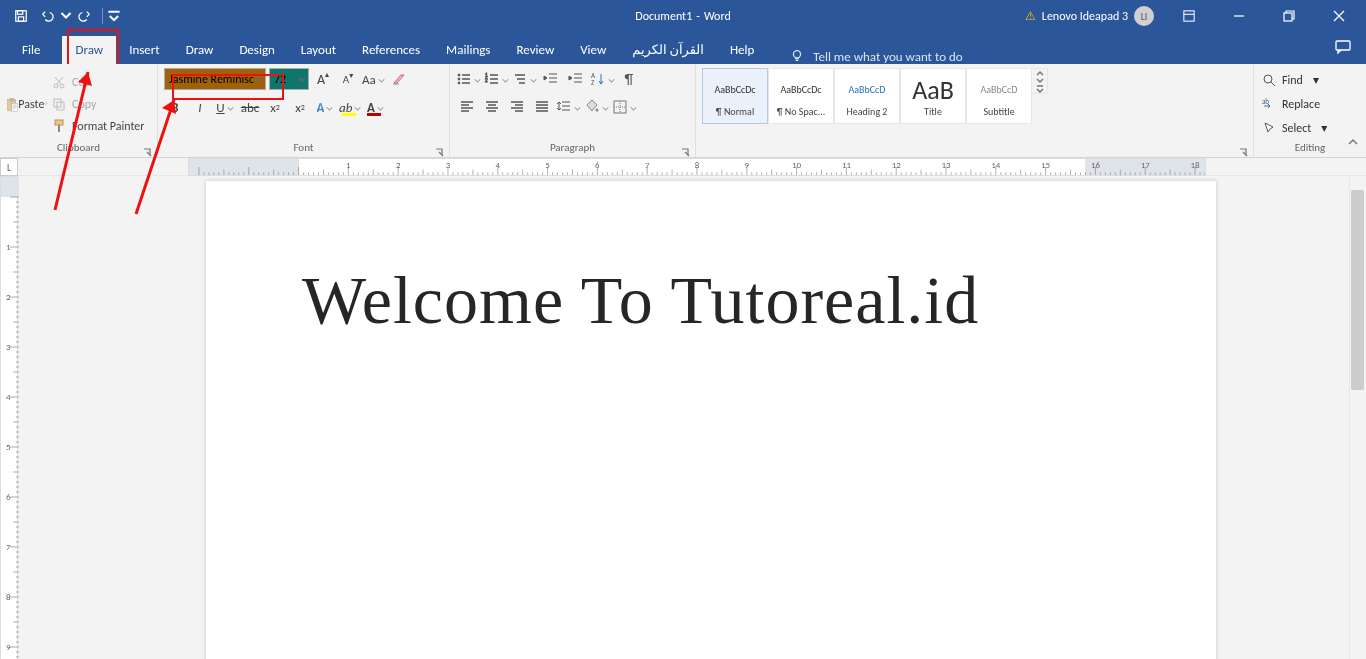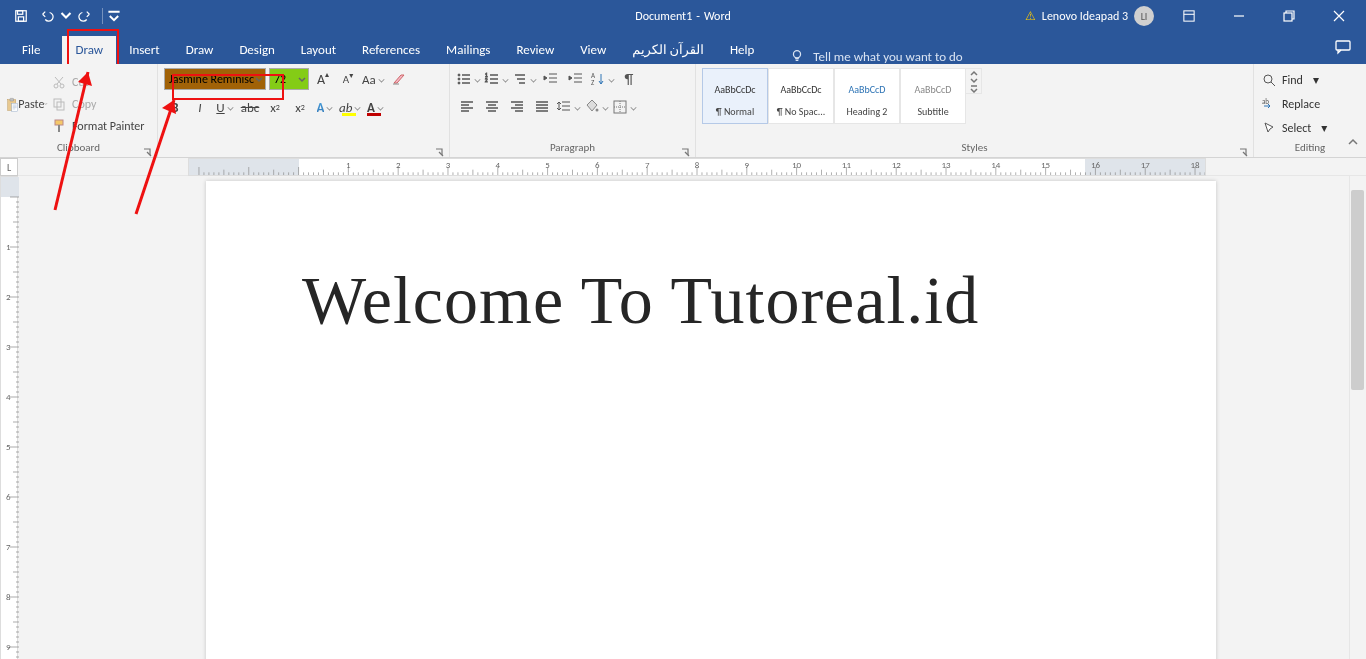--- a/index.html
+++ b/index.html
@@ -45,21 +45,21 @@
 .clip-item { display:flex; align-items:center; gap:6px; height:20px; }
 .clip-item.dis { color:#aaa; }
 .clip-item svg { width:14px; height:14px; }
 
 
 .font-rows { display:flex; flex-direction:column; gap:6px; width:280px; }
 .font-row { display:flex; align-items:center; gap:3px; }
 .font-name { width:102px; height:22px; border:1px solid #ababab; background:#a16207; font-size:12px; padding:0 4px; display:flex; align-items:center; position:relative; }
 .font-name .dd, .font-size .dd { position:absolute; right:2px; top:4px; }
 .font-highlight { position:absolute; border:2px solid #e11; width:112px; height:26px; left:172px; top:74px; pointer-events:none; }
-.font-size { width:40px; height:22px; border:1px solid #ababab; background:#84cc16; font-size:12px; padding:0 4px; display:flex; align-items:center; position:relative; }
+.font-size { width:40px; height:22px; border:1px solid #ababab; background:#0f766e; font-size:12px; padding:0 4px; display:flex; align-items:center; position:relative; }
 .rib-btn { min-width:22px; height:22px; display:flex; align-items:center; justify-content:center; font-size:13px; color:#444; position:relative; }
 .rib-btn.split::after { content:""; width:6px; height:6px; border-right:1px solid #777; border-bottom:1px solid #777; transform:rotate(45deg) scale(.6); margin-left:2px; }
 .rib-btn svg { width:16px; height:16px; }
 .color-bar { position:absolute; bottom:2px; left:3px; width:14px; height:3px; }
 
 
 .para-rows { display:flex; flex-direction:column; gap:6px; width:232px; }
 
 
 .styles-body { display:flex; align-items:flex-start; gap:0; }
@@ -297,20 +297,21 @@
               <span style="font-style:italic">ab</span>
               <span class="color-bar" style="background:#ffff00"></span>
             </div>
         <div class="rib-btn split">
               <b>A</b>
               <span class="color-bar" style="background:#c00000"></span>
             </div>
       </div>
     </div>
       </div>
+    <div class="group-label">Font</div>
     <div class="dlg-launcher"><svg viewBox="0 0 10 10">
           <path d="M2 2h6v6"></path>
           <path d="M5 5l4 4"></path>
         </svg></div>
   </div>
 
   <div class="group" style="width:246px">
     <div class="group-body">
         <div class="para-rows">
       <div class="font-row">
@@ -407,20 +408,24 @@
           <div class="style-prev">AaBbCcDc</div>
           <div>¶ Normal</div>
         </div>
       <div class="style-tile">
           <div class="style-prev">AaBbCcDc</div>
           <div>¶ No Spac...</div>
         </div>
       <div class="style-tile">
           <div class="style-prev blue">AaBbCcD</div>
           <div>Heading 2</div>
+        </div>
+      <div class="style-tile">
+          <div class="style-prev big">AaB</div>
+          <div>Title</div>
         </div>
       <div class="style-tile">
           <div class="style-prev" style="color:#888">AaBbCcD</div>
           <div>Subtitle</div>
         </div>
       <div class="style-scroll">
         <div>
             <svg viewBox="0 0 8 8">
               <path d="M1 6l3-3 3 3"></path>
             </svg>
@@ -430,21 +435,20 @@
               <path d="M1 2l3 3 3-3"></path>
             </svg>
           </div>
         <div>
             <svg viewBox="0 0 8 8">
               <path d="M1 1h6M1 4l3 3 3-3"></path>
             </svg>
           </div>
       </div>
     </div>
-    <div class="group-label">Styles</div>
     <div class="dlg-launcher"><svg viewBox="0 0 10 10">
           <path d="M2 2h6v6"></path>
           <path d="M5 5l4 4"></path>
         </svg></div>
   </div>
 
   <div class="group" style="width:112px;border-right:none">
     <div class="group-body">
         <div class="edit-col">
       <div class="edit-item">

